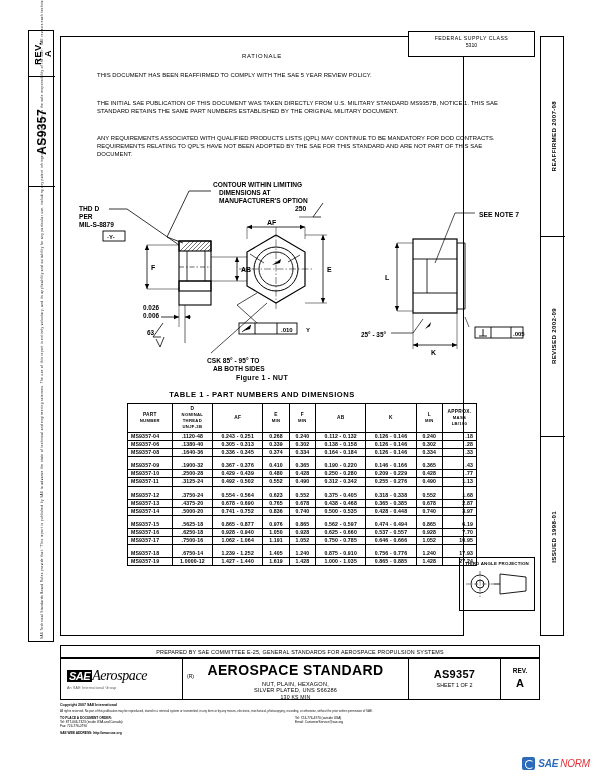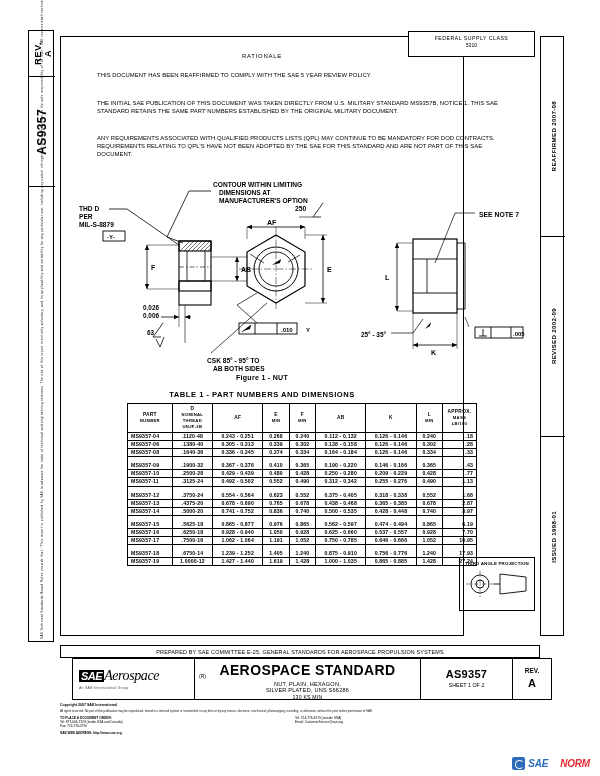--- a/index.html
+++ b/index.html
@@ -91,21 +91,21 @@
          border:1.2px solid #000; }
   .tap-t { font-size:4.4px; font-weight:bold; text-align:center; padding-top:3px;
            letter-spacing:.2px; }
 
   
   .prep { position:absolute; left:60px; top:645px; width:480px; height:13px;
           border:1.2px solid #000; text-align:center; font-size:5.4px;
           padding-top:3px; letter-spacing:.2px; }
 
   
-  .tb { position:absolute; left:72px; top:658px; width:480px; height:42px;
+  .tb { position:absolute; left:60px; top:658px; width:480px; height:42px;
         border:1.2px solid #000; display:flex; }
   .tb-logo { width:122px; border-right:1.2px solid #000; position:relative;
              padding:7px 0 0 6px; }
   .sae-badge { display:inline-block; background:#000; color:#fff;
                font-size:11px; font-weight:bold; font-style:italic;
                padding:0 2px; letter-spacing:-.5px; vertical-align:middle; }
   .sae-word { font-size:14px; font-style:italic; letter-spacing:-.4px;
               vertical-align:middle; font-family:"Liberation Serif", serif; }
   .sae-sub { font-size:3.6px; color:#555; margin-top:2px; letter-spacing:.2px; }
   .tb-mid { flex:1; border-right:1.2px solid #000; position:relative;
@@ -136,22 +136,22 @@
   
   .wm { position:absolute; right:10px; bottom:6px; display:flex;
         align-items:center; opacity:.92; }
   .wm .sq { width:13px; height:13px; background:#1a5fb4; border-radius:2px;
             position:relative; margin-right:3px; }
   .wm .sq:after { content:""; position:absolute; left:3px; top:3px;
                   width:7px; height:7px; border:1.6px solid #fff;
                   border-radius:50%; border-right-color:transparent; }
   .wm .t1 { font-size:10px; font-weight:bold; color:#1a5fb4;
             font-style:italic; letter-spacing:-.2px; }
-  .wm .t2 { font-size:10px; font-weight:bold; color:#e01b24;
-            font-style:italic; margin-left:12px; letter-spacing:-.2px; }
+  .wm .t2 { font-size:10px; font-weight:normal; color:#e01b24;
+            font-style:italic; margin-left:2px; letter-spacing:-.2px; }
 
   svg text { font-family:"Liberation Sans", sans-serif; font-weight:bold; }
 </style>
 </head>
 <body>
 
 <div class="page">
 
   <div class="rail">
     <div class="rail-cell rail-rev">

